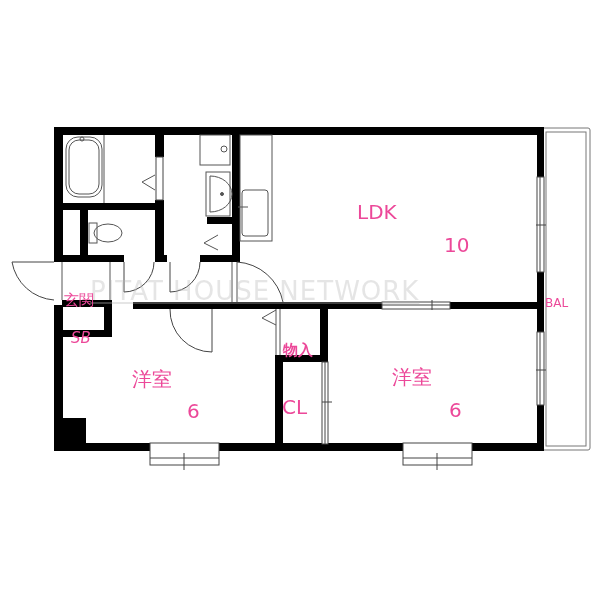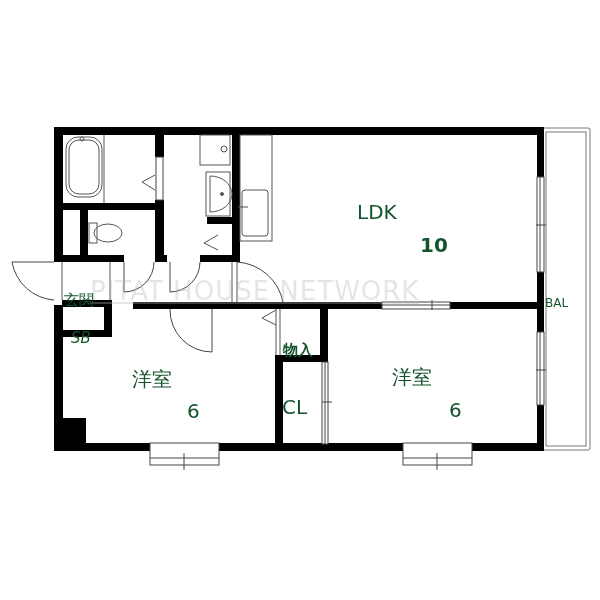--- a/index.html
+++ b/index.html
@@ -1,21 +1,21 @@
 <!DOCTYPE html>
 <html><head>
   <meta charset="utf-8">
   <style>
     html, body { margin: 0; padding: 0; background: #ffffff; }
     body { width: 600px; height: 600px; position: relative; overflow: hidden; }
     #plan { position: absolute; left: 0; top: 0; width: 600px; height: 600px; }
     .lbl {
       position: absolute;
       font-family: "DejaVu Sans", sans-serif;
-      color: #14532d;
+      color: #ec4899;
       white-space: nowrap;
       line-height: 1;
       text-align: right;
     }
     .room-name { font-size: 20px; }
     .room-size { font-size: 20px; }
     .small-lbl { font-size: 15px; margin-top: 17px; }
     .watermark {
       position: absolute;
       left: 90px; top: 278px;
@@ -157,21 +157,21 @@
   <g fill="none" stroke="#555" stroke-width="1">
     <rect x="206" y="172" width="24" height="44"></rect>
     <path d="M 210 176 L 210 212 A 22 18 0 0 0 210 176"></path>
     <circle cx="222" cy="194" r="1.5" fill="#555"></circle>
   </g>
 </svg>
 
 <div class="watermark">PITAT HOUSE NETWORK</div>
 
 <div class="lbl room-name" style="left:357px; top:202px;">LDK</div>
-<div class="lbl room-size" style="left:420px; top:235px;font-weight:bold;">10</div>
+<div class="lbl room-size" style="left:444px; top:235px;">10</div>
 
 <div class="lbl room-name" style="left:132px; top:369px;">洋室</div>
 <div class="lbl room-size" style="left:187px; top:401px;">6</div>
 
 <div class="lbl room-name" style="left:392px; top:367px;">洋室</div>
 <div class="lbl room-size" style="left:449px; top:400px;">6</div>
 
 <div class="lbl small-lbl" style="left:64px; top:276px;">玄関</div>
 <div class="lbl small-lbl" style="left:71px; top:314px;font-style:italic;">SB</div>
 <div class="lbl small-lbl" style="left:283px; top:326px;font-weight:bold;">物入</div>

